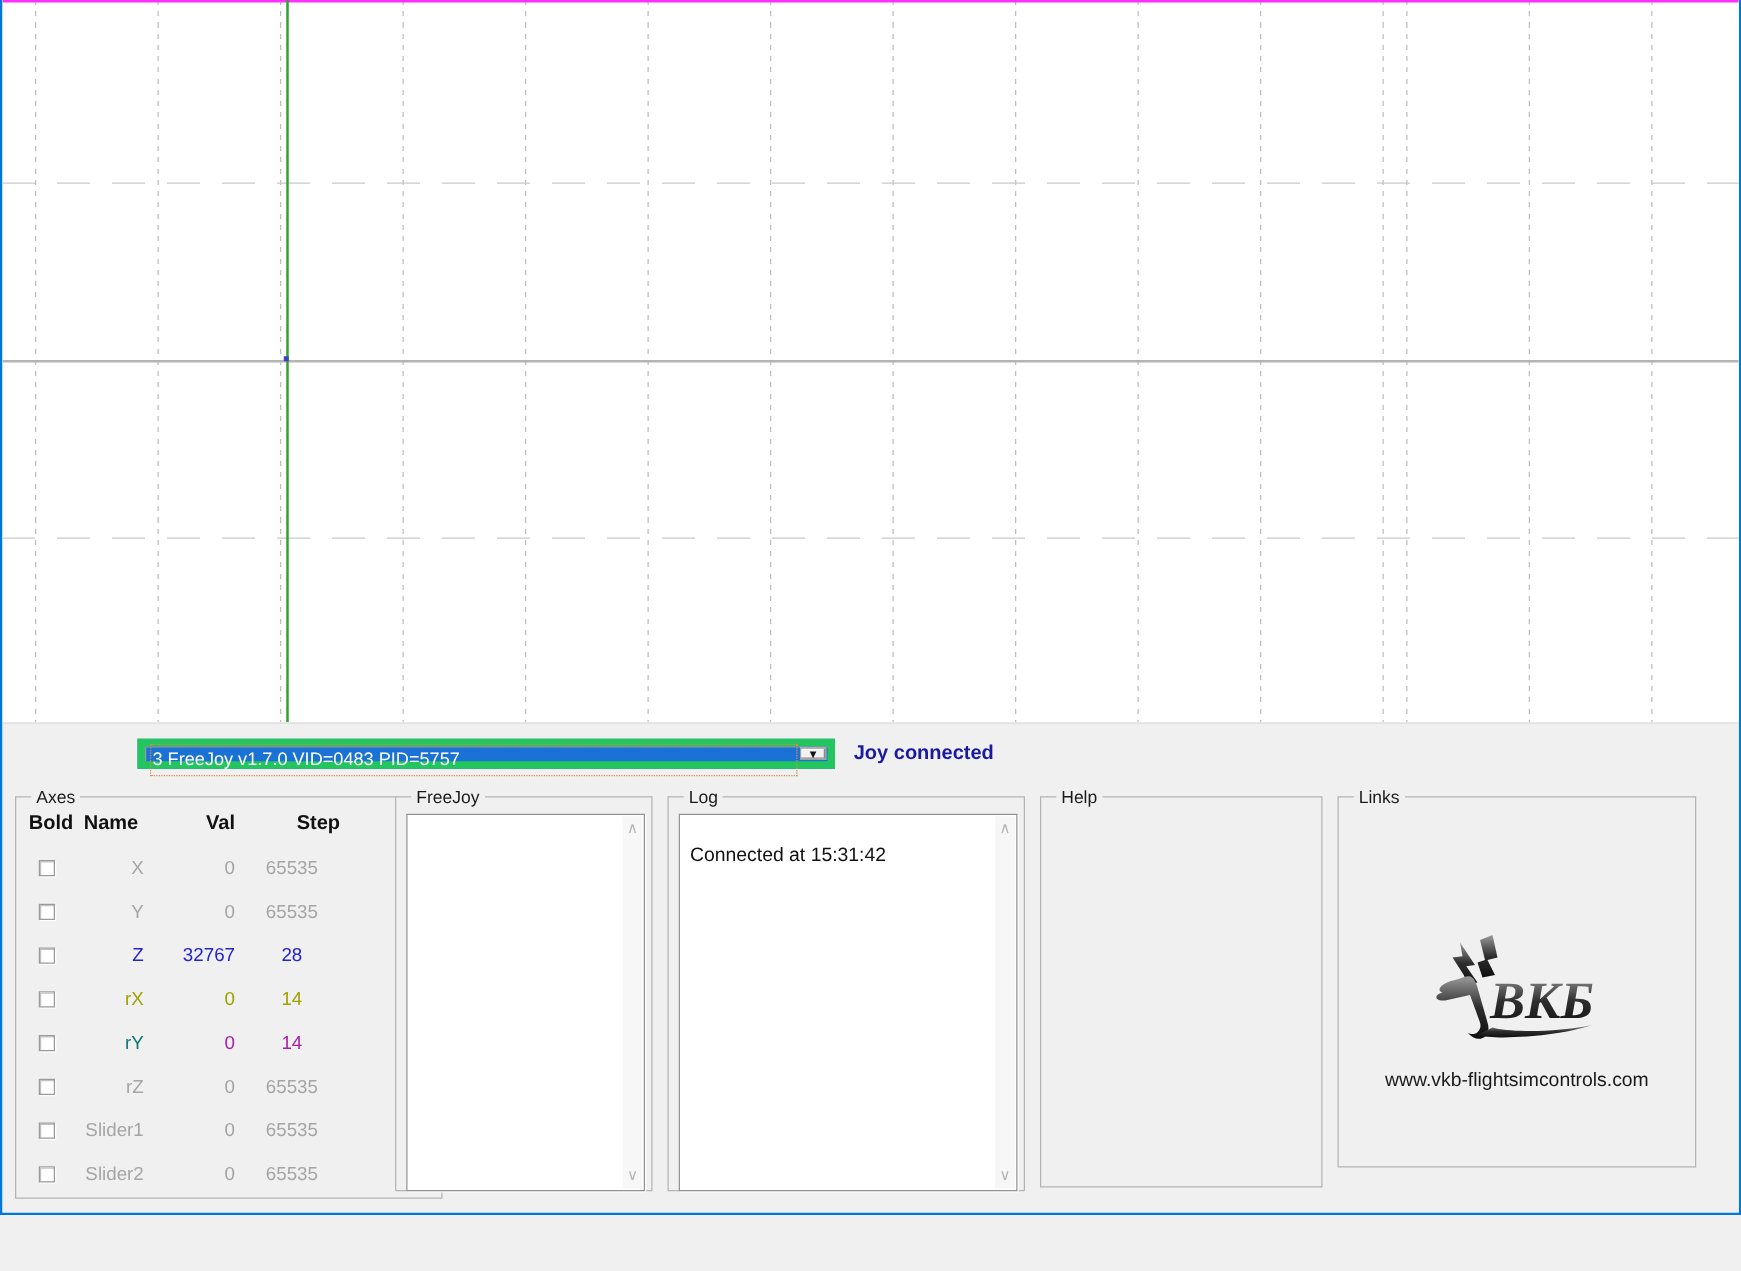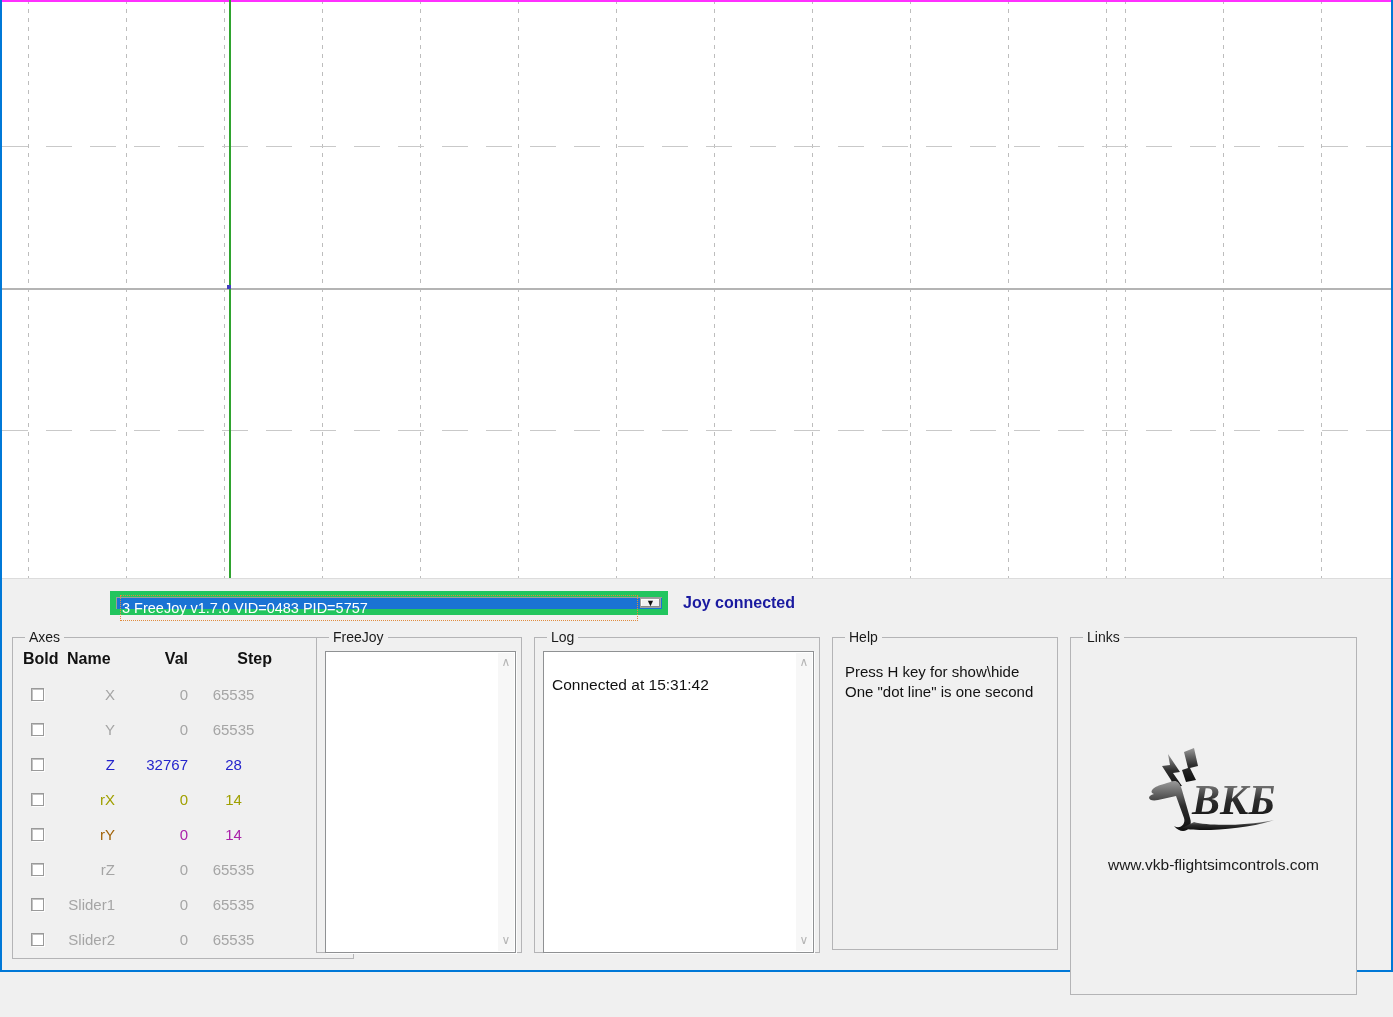--- a/index.html
+++ b/index.html
@@ -137,21 +137,21 @@
               <span class="c-step" style="color: rgb(36, 36, 204);">28</span>
             </div>
             <div class="axes-row">
               <div class="cb"></div>
               <span class="c-name" style="color: rgb(160, 160, 0);">rX</span>
               <span class="c-val" style="color: rgb(160, 160, 0);">0</span>
               <span class="c-step" style="color: rgb(160, 160, 0);">14</span>
             </div>
             <div class="axes-row">
               <div class="cb"></div>
-              <span class="c-name" style="color: #a16207;">rY</span>
+              <span class="c-name" style="color: #0f766e;">rY</span>
               <span class="c-val" style="color: rgb(170, 34, 170);">0</span>
               <span class="c-step" style="color: rgb(170, 34, 170);">14</span>
             </div>
             <div class="axes-row">
               <div class="cb"></div>
               <span class="c-name" style="color: rgb(165, 165, 165);">rZ</span>
               <span class="c-val" style="color: rgb(165, 165, 165);">0</span>
               <span class="c-step" style="color: rgb(165, 165, 165);">65535</span>
             </div>
             <div class="axes-row">
@@ -187,27 +187,23 @@
             </div>
           <div class="sb">
             <div class="sb-up">∧</div>
             <div class="sb-down">∨</div>
           </div>
         </div>
       </div>
 
       <div class="gbox" style="left:830px; top:58px; width:226px; height:313px;">
         <span class="gbox-label">Help</span>
-        <div class="help-text">
-            <div>Press H key for show\hide</div>
-            <div>One "dot line" is one second</div>
-          </div>
-      </div>
-
-      <div class="gbox" style="left:1068px; top:58px; width:287px; height:358px;">
+      </div>
+
+      <div class="gbox" style="left:1068px; top:58px; width:287px; height:297px;">
         <span class="gbox-label">Links</span>
         <svg class="links-logo" width="180" height="95" viewBox="0 0 180 95">
           <defs>
             <linearGradient id="lg" x1="0" y1="0" x2="0" y2="1">
               <stop offset="0" stop-color="#9a9a9a"></stop>
               <stop offset="0.5" stop-color="#2e2e2e"></stop>
               <stop offset="1" stop-color="#0f0f0f"></stop>
             </linearGradient>
           </defs>
           <path d="M44 8 L56 26 L49 27 L58 40 L50 41 L47 34 L38 20 L46 19 Z" fill="url(#lg)"></path>

